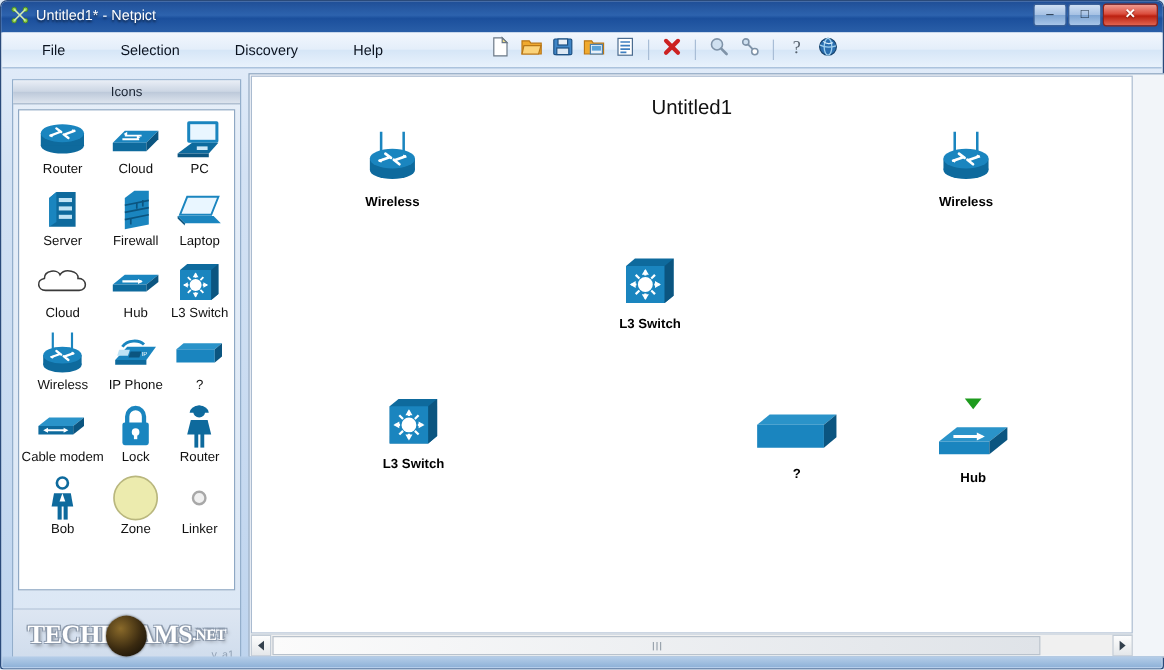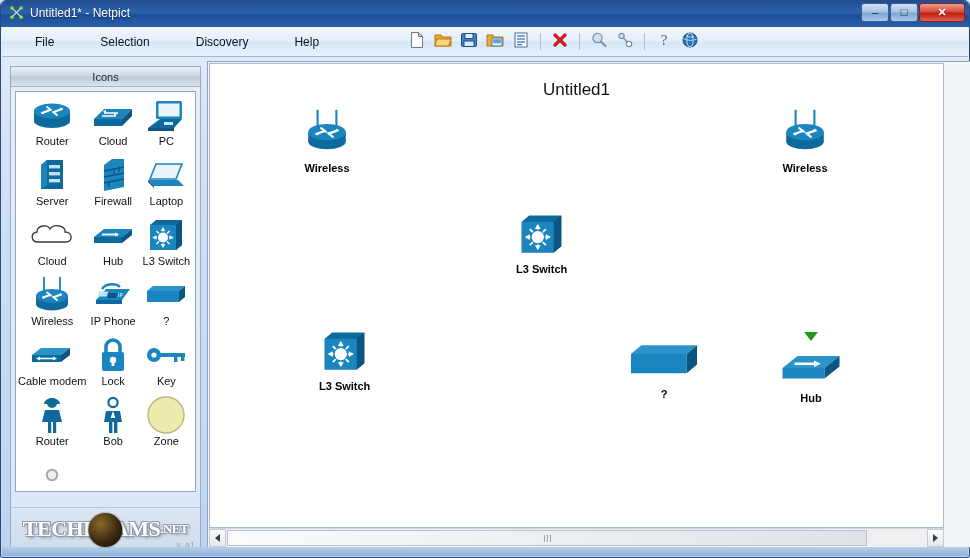--- a/index.html
+++ b/index.html
@@ -607,32 +607,20 @@
               <svg width="32" height="38" viewBox="0 0 32 38">
                 <path d="M9 17 V11 a7 7 0 0 1 14 0 v6" fill="none" stroke="#1a85bf" stroke-width="3.6"></path>
                 <rect x="5" y="16" width="22" height="19" rx="2" fill="#1a85bf"></rect>
                 <circle cx="16" cy="24" r="3.2" fill="#ffffff"></circle>
                 <rect x="14.6" y="24" width="2.8" height="6" fill="#ffffff"></rect>
               </svg>
             </div>
             <div class="pal-label">Lock</div>
           </div>
 
-          <div class="pal-cell">
-            <div class="pal-icon">
-              <svg width="44" height="24" viewBox="0 0 44 24">
-                <circle cx="10" cy="12" r="7" fill="#1a85bf"></circle>
-                <circle cx="10" cy="12" r="2.6" fill="#ffffff"></circle>
-                <rect x="15" y="10" width="26" height="4" fill="#1a85bf"></rect>
-                <rect x="30" y="13" width="3.4" height="6" fill="#1a85bf"></rect>
-                <rect x="37" y="13" width="3.4" height="5" fill="#1a85bf"></rect>
-              </svg>
-            </div>
-            <div class="pal-label">Key</div>
-          </div>
 
           <div class="pal-cell">
             <div class="pal-icon">
               <svg width="28" height="38" viewBox="0 0 28 38">
                 <circle cx="14" cy="7" r="5" fill="#0e6a9d"></circle>
                 <path d="M6 8 a8 6 0 0 1 16 0 z" fill="#0e6a9d"></path>
                 <path d="M7 14 h14 l3 12 h-20 z" fill="#0e6a9d"></path>
                 <rect x="10" y="25" width="3.2" height="12" fill="#0e6a9d"></rect>
                 <rect x="15" y="25" width="3.2" height="12" fill="#0e6a9d"></rect>
               </svg>

